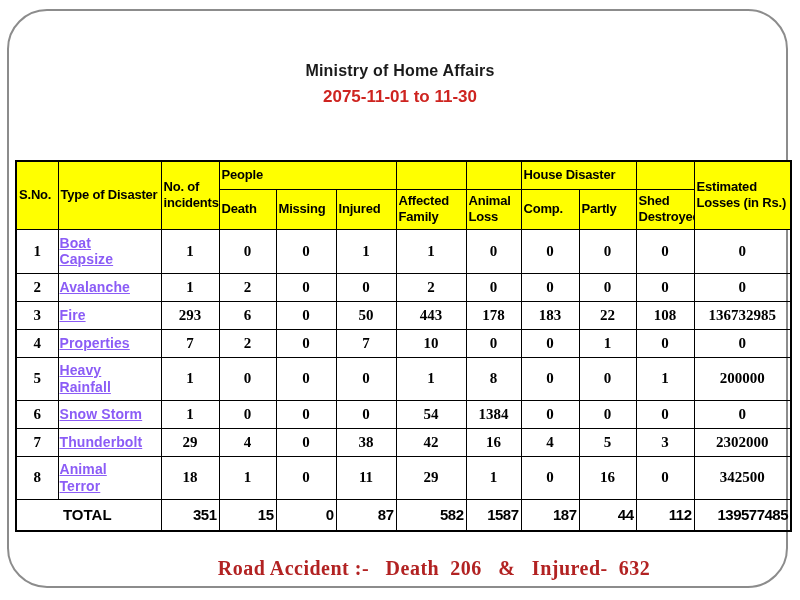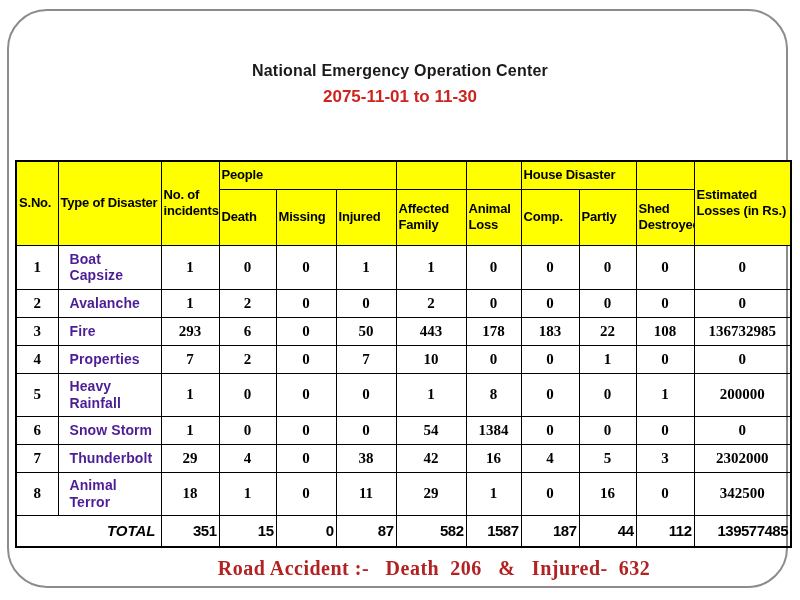--- a/index.html
+++ b/index.html
@@ -44,44 +44,45 @@
     overflow: hidden;
     vertical-align: middle;
     box-sizing: border-box;
   }
   .disaster-table th {
     background: var(--table_header_bg, #ffff00);
     font-size: 13px; font-weight: bold; color: #000;
     text-align: left; letter-spacing: -0.2px; line-height: 1.25;
   }
   tr.hrow-a { height: 28px; }
-  tr.hrow-b { height: 56px; }
+  tr.hrow-b { height: 40px; }
   tr.h44 { height: 44px; }
   tr.h43 { height: 43px; }
   tr.h28 { height: 28px; }
   tr.trow { height: 32px; }
 
   td.sno, td.num {
     font-family: "Liberation Serif", serif;
     font-size: 15px; font-weight: bold; color: #000;
     text-align: center;
   }
   td.dtype {
-    font-size: 14px; font-weight: bold; color: #4c1d95;
-    text-align: left; padding-left: 11px;
+    font-size: 14px; font-weight: bold; color: #8b5cf6;
+    text-align: left; padding-left: 1px;
     white-space: pre-line; line-height: 1.15;
     letter-spacing: 0.1px;
+    text-decoration: underline;
   }
   tr.trow td {
     font-family: "Liberation Sans", sans-serif;
     font-size: 15px; font-weight: bold; color: #000;
     text-align: right; letter-spacing: -0.5px;
   }
   tr.trow td.total-label {
-    text-align: right; padding-right: 5px; letter-spacing: 0; font-style: italic;
+    text-align: center; padding-right: 5px; letter-spacing: 0;
   }
 
   .footer-note {
     position: absolute; top: 557px; left: 0; width: 800px;
     text-align: center;
     font-family: "Liberation Serif", serif;
     font-size: 20px; font-weight: bold;
     color: var(--footer_red, #b22222);
     white-space: pre;
     transform: translateX(34px);
@@ -89,21 +90,21 @@
   }
 </style>
 </head>
 <body>
 
 <div class="page">
 
   <div class="slide-frame"></div>
 
   <div class="title-block">
-    <div class="title-line">National Emergency Operation Center</div>
+    <div class="title-line">Ministry of Home Affairs</div>
     <div class="date-line">2075-11-01 to 11-30</div>
   </div>
 
   <table class="disaster-table">
     <colgroup>
       <col style="width:42px">
         <col style="width:103px">
         <col style="width:58px">
       <col style="width:57px">
         <col style="width:60px">

